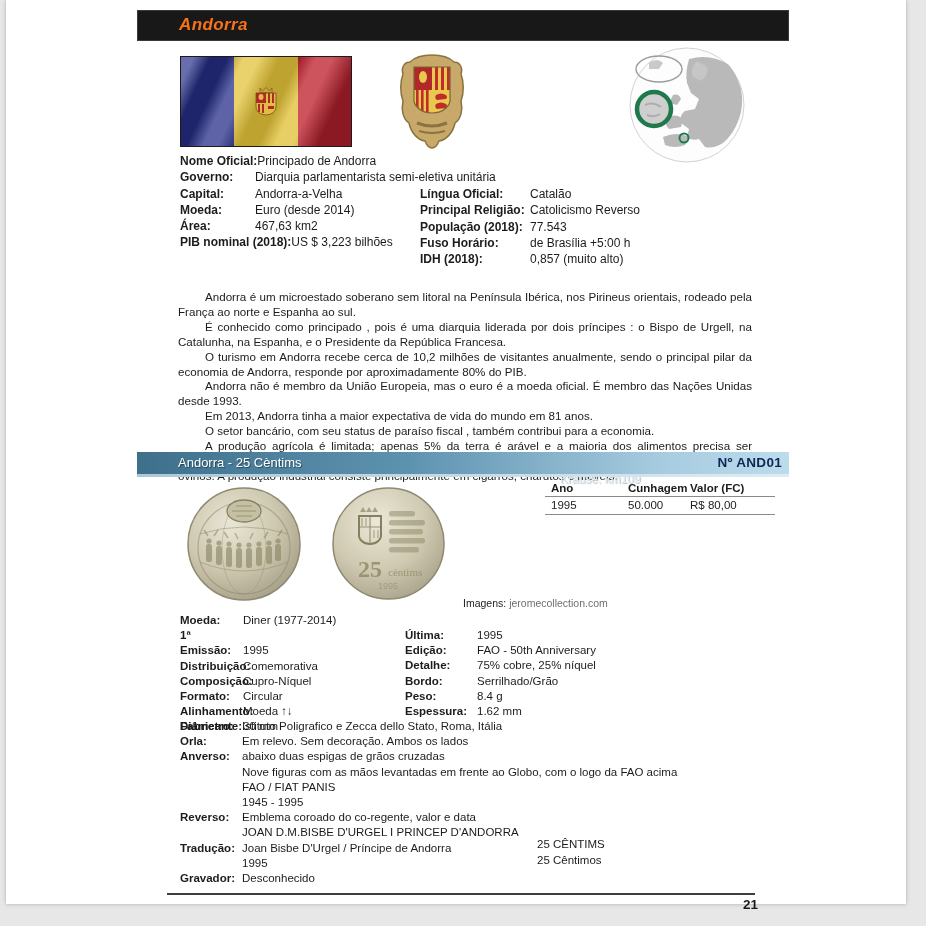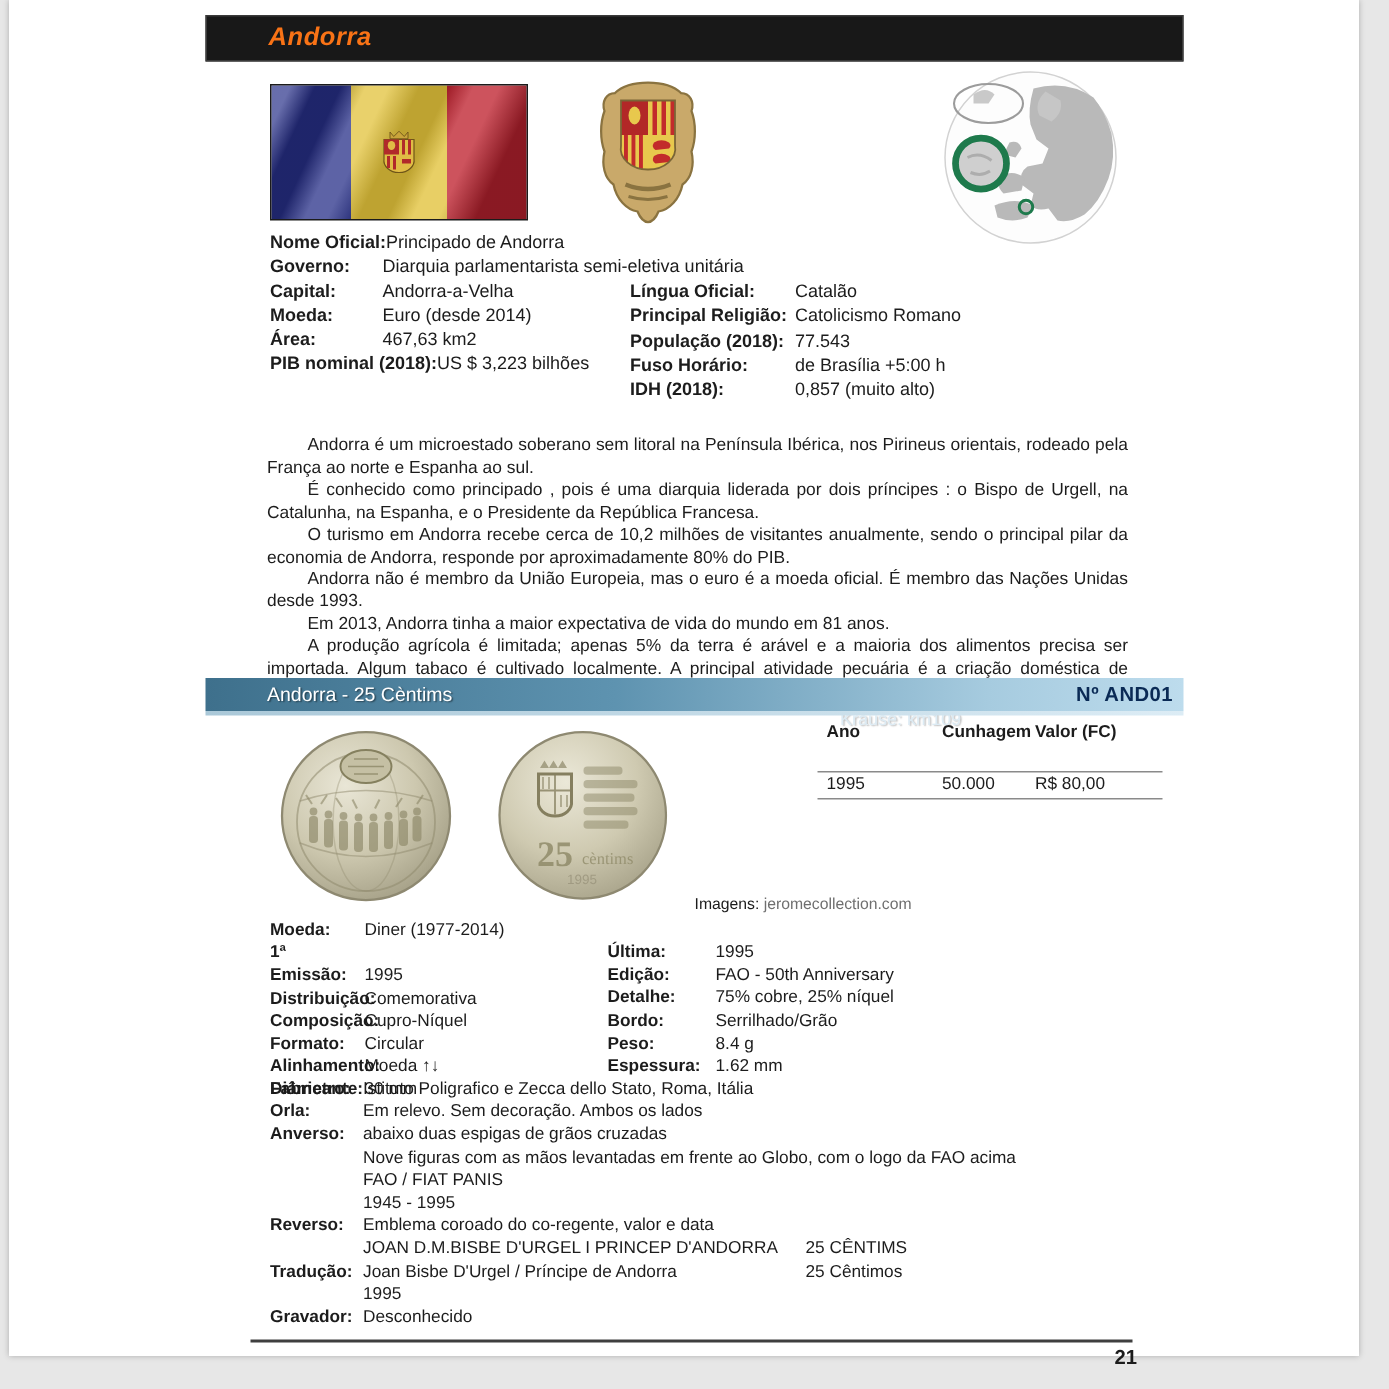--- a/index.html
+++ b/index.html
@@ -51,21 +51,21 @@
   .section-bar .cat{position:absolute;right:7px;top:0;line-height:22px;color:#0a2a55;
         font-weight:bold;font-size:13.5px;letter-spacing:.3px;}
 
   
   .coin1{position:absolute;left:186px;top:486px;}
   .coin2{position:absolute;left:332px;top:487px;}
 
   
   .mint-table{position:absolute;left:545px;top:482px;width:230px;font-size:11.5px;}
   .mt-row{display:flex;}
-  .mt-head{font-weight:bold;border-bottom:1px solid #8a8a8a;padding-bottom:20px;}
+  .mt-head{font-weight:bold;border-bottom:1px solid #8a8a8a;padding-bottom:2px;}
   .mt-data{border-bottom:1px solid #8a8a8a;padding:2px 0 3px 0;}
   .mt-c1{width:83px;padding-left:6px;box-sizing:border-box;}
   .mt-c2{width:62px;}
   .mt-c3{flex:1;}
 
   
   .credit{position:absolute;left:415px;top:597px;font-size:10.5px;}
   .credit .lbl{font-weight:normal;margin-left:48px;}
   .credit .val{color:#6f6f6f;}
 
@@ -73,21 +73,21 @@
   .specs{position:absolute;left:180px;top:613px;width:230px;font-size:11.5px;line-height:15.2px;}
   .specs .lbl{font-weight:bold;display:inline-block;width:63px;}
   .specs-right{position:absolute;left:405px;top:628px;width:300px;font-size:11.5px;line-height:15.2px;}
   .specs-right .lbl{font-weight:bold;display:inline-block;width:72px;}
 
   
   .details{position:absolute;left:180px;top:719px;width:585px;font-size:11.5px;line-height:15.2px;}
   .det-l{font-weight:bold;display:inline-block;width:62px;vertical-align:top;}
   .det-multi{display:inline-block;vertical-align:top;max-width:505px;}
   .relrow{position:relative;}
-  .denom{position:absolute;left:295px;top:0;white-space:nowrap;}
+  .denom{position:absolute;left:295px;top:12px;white-space:nowrap;}
 
   
   .footer-line{position:absolute;left:167px;top:893px;width:588px;height:2px;background:#3f3f3f;}
   .page-num{position:absolute;left:700px;top:897px;width:58px;text-align:right;
             font-weight:bold;font-size:13.5px;}
 </style>
 </head>
 <body>
 
 <div class="canvas">
@@ -157,32 +157,33 @@
   <div class="info">
     <div><span class="lbl">Nome Oficial:</span><span>Principado de Andorra</span></div>
     <div><span class="lbl">Governo:</span><span>Diarquia parlamentarista semi-eletiva unitária</span></div>
     <div><span class="lbl">Capital:</span><span>Andorra-a-Velha</span></div>
     <div><span class="lbl">Moeda:</span><span>Euro (desde 2014)</span></div>
     <div><span class="lbl">Área:</span><span>467,63 km2</span></div>
     <div><span class="lbl">PIB nominal (2018):</span><span>US $ 3,223 bilhões</span></div>
   </div>
   <div class="info-right">
     <div><span class="lbl">Língua Oficial:</span><span>Catalão</span></div>
-    <div><span class="lbl">Principal Religião:</span><span>Catolicismo Romano</span></div>
+    <div><span class="lbl">Principal Religião:</span><span>Catolicismo Reverso</span></div>
     <div><span class="lbl">População (2018):</span><span>77.543</span></div>
     <div><span class="lbl">Fuso Horário:</span><span>de Brasília +5:00 h</span></div>
     <div><span class="lbl">IDH (2018):</span><span>0,857 (muito alto)</span></div>
   </div>
 
   <div class="paras">
     <p>Andorra é um microestado soberano sem litoral na Península Ibérica, nos Pirineus orientais, rodeado pela França ao norte e Espanha ao sul.</p>
     <p>É conhecido como principado , pois é uma diarquia liderada por dois príncipes : o Bispo de Urgell, na Catalunha, na Espanha, e o Presidente da República Francesa.</p>
     <p>O turismo em Andorra recebe cerca de 10,2 milhões de visitantes anualmente, sendo o principal pilar da economia de Andorra, responde por aproximadamente 80% do PIB.</p>
     <p>Andorra não é membro da União Europeia, mas o euro é a moeda oficial. É membro das Nações Unidas desde 1993.</p>
     <p>Em 2013, Andorra tinha a maior expectativa de vida do mundo em 81 anos.</p>
+    <p>O setor bancário, com seu status de paraíso fiscal , também contribui para a economia.</p>
     <p>A produção agrícola é limitada; apenas 5% da terra é arável e a maioria dos alimentos precisa ser importada. Algum tabaco é cultivado localmente. A principal atividade pecuária é a criação doméstica de ovinos. A produção industrial consiste principalmente em cigarros, charutos e móveis.</p>
   </div>
 
   <div class="section-bar">
     <span class="st">Andorra - 25 Cèntims</span>
     <span class="kr">Krause: km109</span>
     <span class="cat">Nº AND01</span>
   </div>
 
   <div class="coin1">

